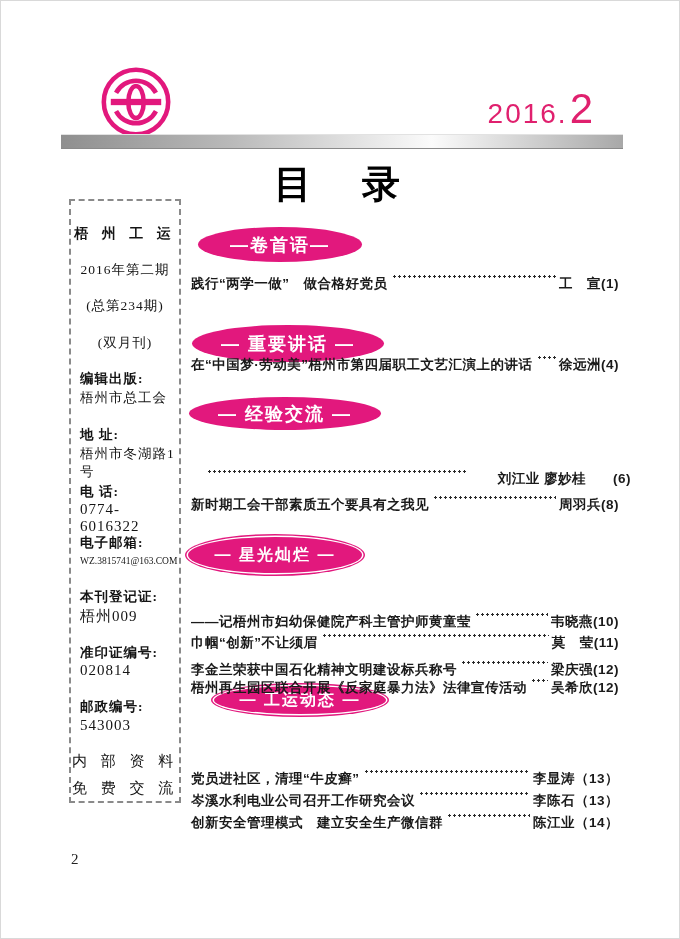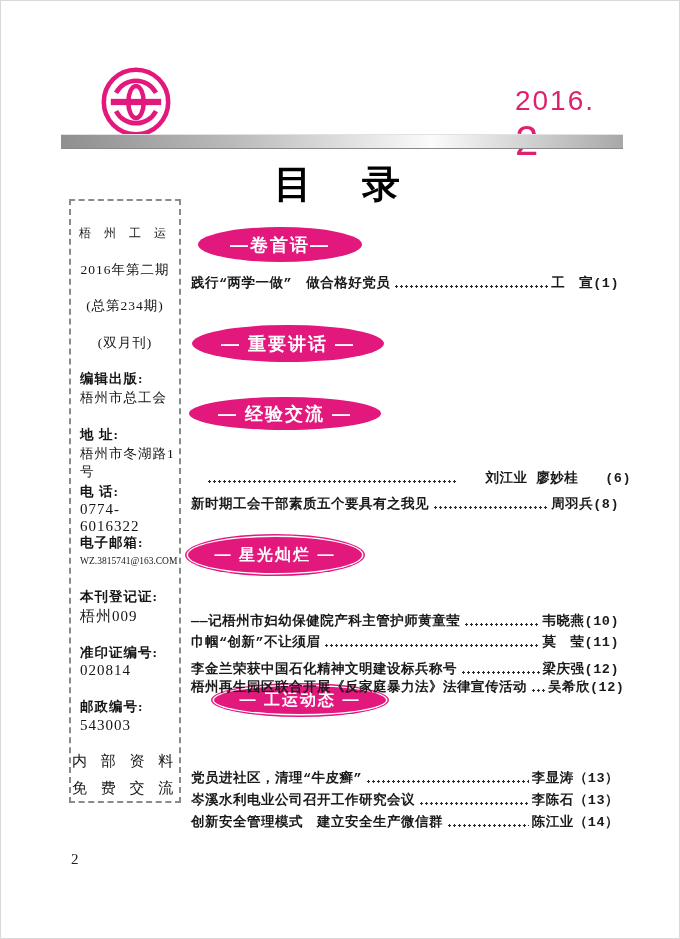--- a/index.html
+++ b/index.html
@@ -4,21 +4,21 @@
 <style>
   html,body { margin:0; padding:0; background:#fff; }
   .page {
     position:relative; width:680px; height:939px; margin:0 auto;
     background:#ffffff; border:1px solid #d9d9d9; box-sizing:border-box;
     font-family:"Liberation Sans", sans-serif; overflow:hidden;
   }
 
   
   .logo { position:absolute; left:100px; top:66px; width:70px; height:70px; }
-  .issue { position:absolute; top:84px; right:86px; display:flex; align-items:baseline; color:#e0206e; font-family:"Liberation Sans", sans-serif;flex-direction:column; }
+  .issue { position:absolute; top:84px; right:86px; display:flex; align-items:baseline; color:#e0206e; font-family:"Liberation Sans", sans-serif; }
   .issue .y { font-size:28px; letter-spacing:2px; font-weight:500; }
   .issue .n { font-size:42px; font-weight:500; margin-left:2px; }
   .bar {
     position:absolute; left:60px; top:133px; width:562px; height:13px;
     background:linear-gradient(90deg,#8f8f8f 0%,#b9b9b9 30%,#fbfbfb 66%,#cfcfcf 84%,#a8a8a8 100%);
     border-top:1px solid #e2e2e2; border-bottom:1px solid #8a8a8a;
   }
   .toc-title {
     position:absolute; left:0; top:158px; width:100%; text-align:center;
     font-family:"Liberation Serif", serif; font-weight:bold; font-size:38px;
@@ -27,40 +27,40 @@
 
   
   .infobox {
     position:absolute; left:68px; top:198px; width:112px; height:604px;
     border:2px dashed #8a8a8a; box-sizing:border-box;
     font-family:"Liberation Serif", serif; color:#141414;
   }
   .infobox .blk { position:absolute; left:0; width:100%; box-sizing:border-box; }
   .blk.center { text-align:center; }
   .blk.left { padding-left:9px; text-align:left; }
-  .f-name { font-size:12px; letter-spacing:5px; font-weight:400; }
+  .f-name { font-size:14px; letter-spacing:5px; font-weight:700; }
   .f-line { font-size:13.5px; letter-spacing:1px; }
   .f-label { font-size:13.5px; letter-spacing:1px; font-weight:600; }
   .f-num { font-size:15px; letter-spacing:1px; }
   .f-email { font-size:9.5px; letter-spacing:0; }
   .f-note { font-size:15px; letter-spacing:5px; font-weight:400; }
 
   
   .sec {
     position:absolute; border-radius:50%; background:#e2187d; color:#fff;
     display:flex; align-items:center; justify-content:center;
     font-weight:bold; letter-spacing:2px; font-family:"Liberation Sans", sans-serif;
     white-space:nowrap;
   }
   .sec.ringed { box-shadow:0 0 0 1.5px #ffffff, 0 0 0 3px #e2187d; }
 
   
   .row {
-    position:absolute; left:190px; width:428px; display:flex; align-items:flex-end;
-    font-family:Liberation Mono, monospace; font-weight:600; font-size:13.5px;
+    position:absolute; left:190px; width:428px; display:flex; align-items:flex-start;
+    font-family:Liberation Sans, sans-serif; font-weight:600; font-size:13.5px;
     line-height:17px; color:#1a1a1a; letter-spacing:0.5px;
   }
   .row .t { white-space:nowrap; }
   .row .ap { white-space:nowrap; }
   .leader {
     flex:1 1 auto; min-width:14px; height:3px; margin:0 3px 4px 4px;
     background-image:radial-gradient(circle, #2a2a2a 1.1px, transparent 1.4px);
     background-size:5px 3px; background-repeat:repeat-x; background-position:left center;
   }
   .indent { padding-left:12px;gap:27px; }
@@ -121,20 +121,26 @@
   <div class="sec ringed" style="left:187px; top:536px; width:174px; height:36px; font-size:16px;">— 星光灿烂 —</div>
   <div class="sec ringed" style="left:213px; top:685px; width:172px; height:28px; font-size:16px;">— 工运动态 —</div>
 
   <div class="row" style="top:274px">
     <span class="t">践行“两学一做”　做合格好党员</span>
     <span class="leader"></span>
     <span class="ap">工　宣</span>
     <span class="ap">(1)</span>
   </div>
 
+  <div class="row" style="top:355px">
+    <span class="t">在“中国梦·劳动美”梧州市第四届职工文艺汇演上的讲话</span>
+    <span class="leader"></span>
+    <span class="ap">徐远洲</span>
+    <span class="ap">(4)</span>
+  </div>
 
   <div class="row indent" style="top:469px">
     <span class="leader"></span>
     <span class="ap">刘江业 廖妙桂</span>
     <span class="ap">(6)</span>
   </div>
   <div class="row" style="top:495px">
     <span class="t">新时期工会干部素质五个要具有之我见</span>
     <span class="leader"></span>
     <span class="ap">周羽兵</span>

